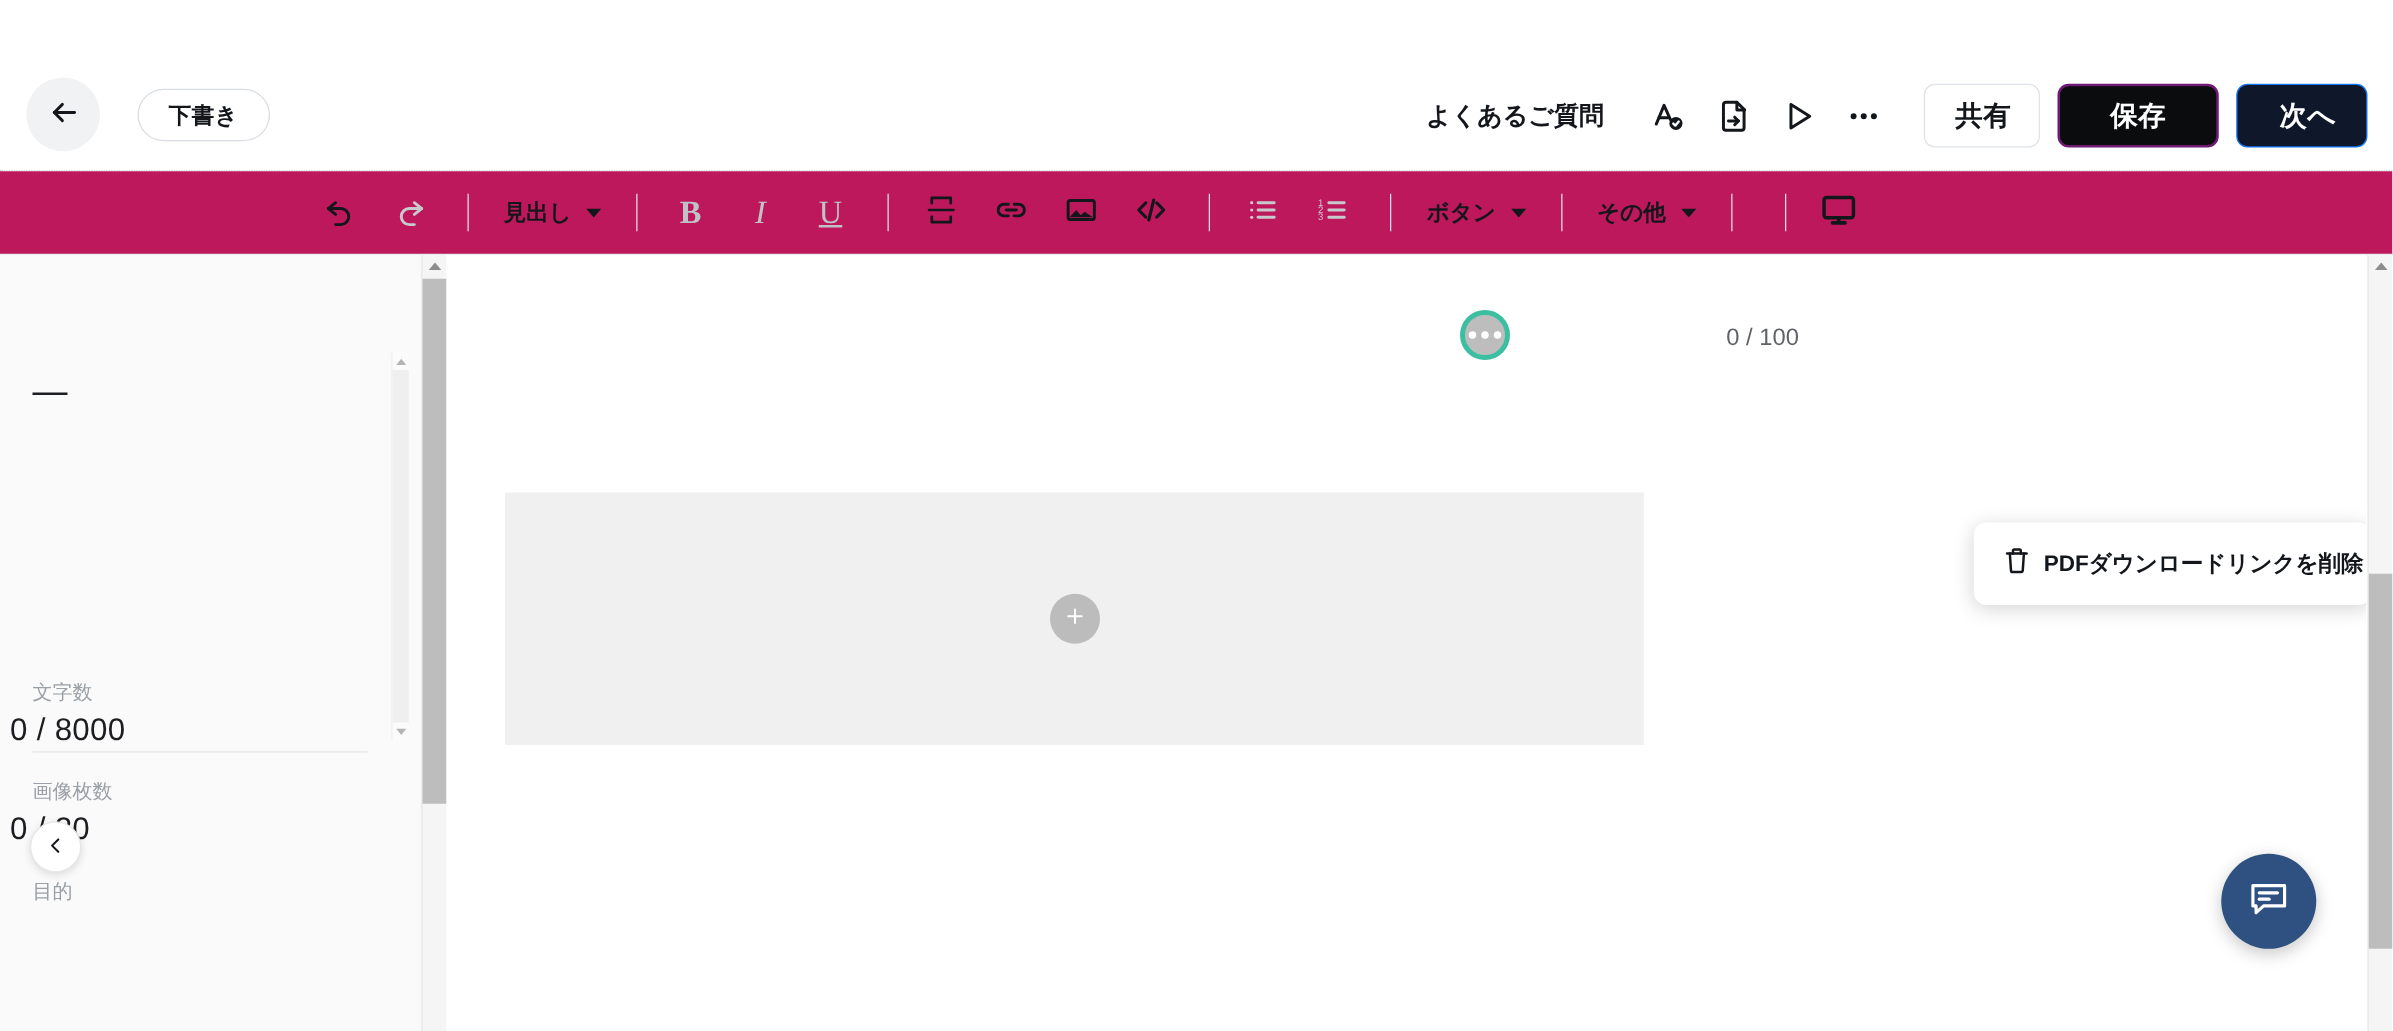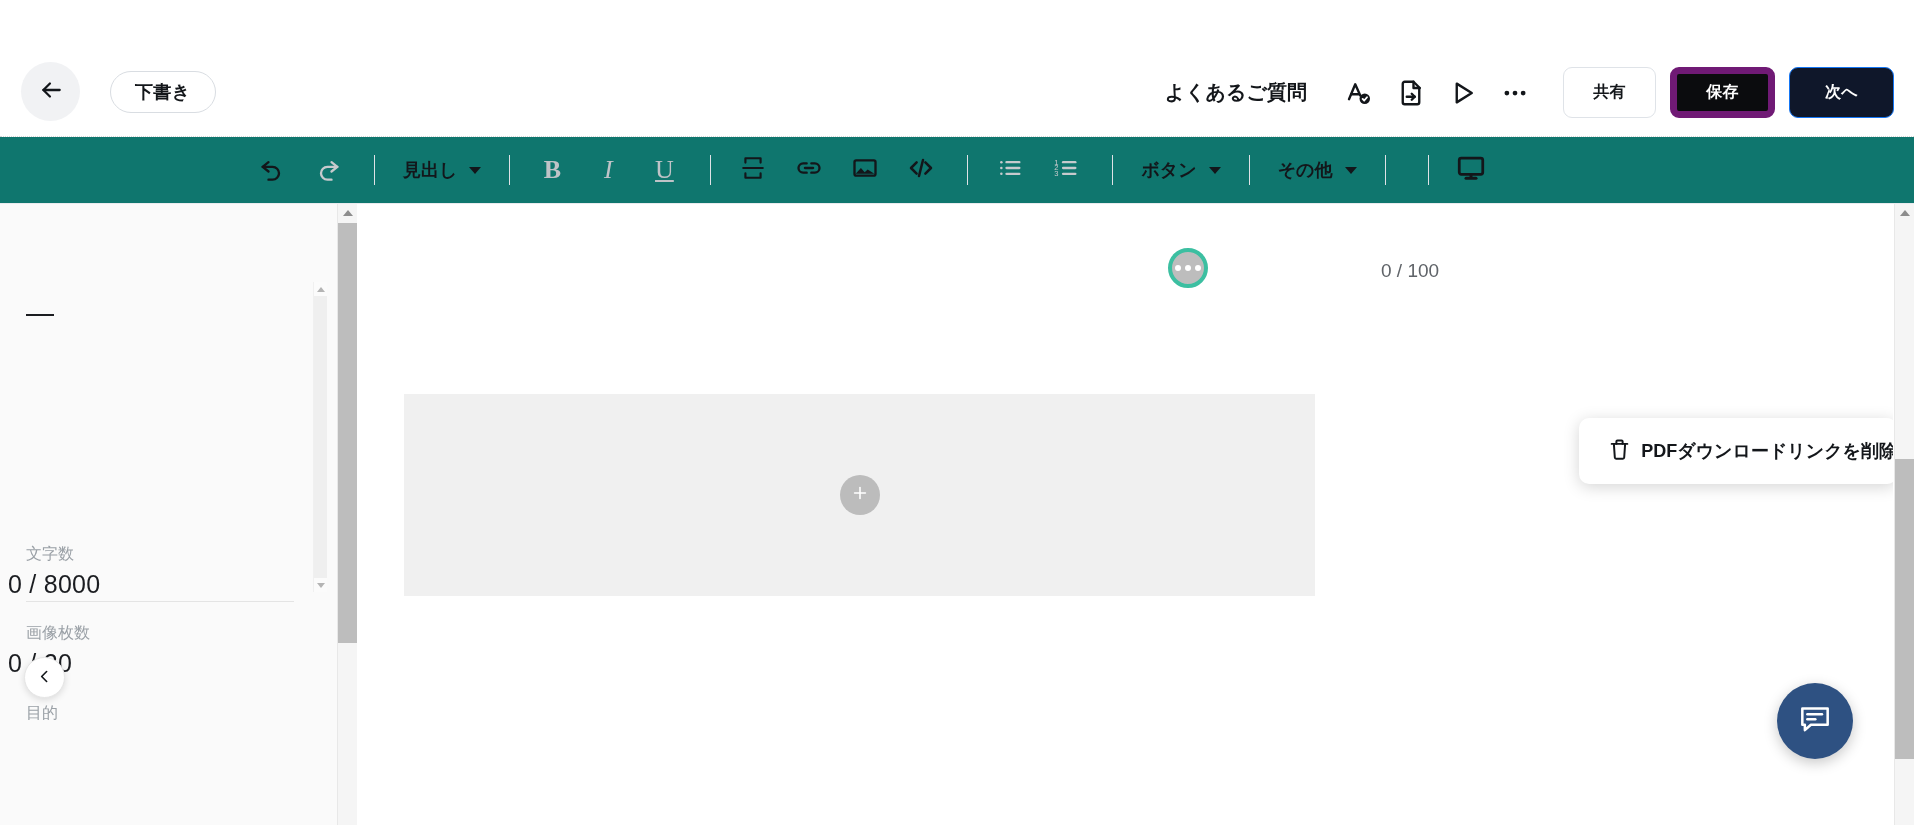--- a/index.html
+++ b/index.html
@@ -43,35 +43,35 @@
     font-size: 20px; font-weight: 700; color: #13161a;
     cursor: pointer; margin-right: 26px; white-space: nowrap;
   }
   .hicon {
     width: 52px; height: 52px; border-radius: 8px;
     display: flex; align-items: center; justify-content: center;
     cursor: pointer; background: transparent;
   }
   .hicon svg { display: block; }
   .btn {
-    height: 51px; border-radius: 9px; font-size: 16px; font-weight: 700;
-    display: flex; align-items: center; justify-content: center;
+    height: 51px; border-radius: 9px; font-size: 22px; font-weight: 700;
+    display: flex; align-items: center; justify-content: flex-end;
     cursor: pointer; white-space: nowrap; letter-spacing: .02em;
   }
   .btn-share { min-width: 93px; padding: 0 22px; margin-left: 22px;
     background: #fff; color: #13161a; border: 1px solid #dfe3e8; }
-  .btn-save { min-width: 105px; padding: 0 20px; margin-left: 14px;
-    background: #0b0c0e; color: #fff; border: 7px solid #701a75; }
+  .btn-save { min-width: 105px; padding: 0 40px; margin-left: 14px;
+    background: #0b0c0e; color: #fff; border: 2px solid #701a75; }
   .btn-next { min-width: 105px; padding: 0 24px; margin-left: 14px;
     background: #0f172a; color: #fff; border: 1px solid #1476f5; }
 
   
   .toolbar {
     position: absolute; left: 0; top: 89px; width: 1914px; height: 67px;
-    background: #0f766e; border-bottom: 1px solid #e9ebee;
+    background: #be185d; border-bottom: 1px solid #e9ebee;
     display: flex; align-items: center; padding-left: 246px;
   }
   .tb-icon {
     width: 52px; height: 52px; border-radius: 7px; margin-right: 4px;
     display: flex; align-items: center; justify-content: center; cursor: pointer;
   }
   .tb-icon.disabled { cursor: default; }
   .tb-sep { width: 1px; height: 30px; background: #dfe2e6; margin: 0 16px; }
   .tb-drop {
     height: 44px; padding: 0 12px; border-radius: 7px; cursor: pointer;
@@ -166,23 +166,22 @@
     position: absolute; left: 810px; top: 44px;
     width: 40px; height: 40px; border-radius: 50%; background: #bdbdbd;
     border: 4px solid #3cbfa1; cursor: pointer; z-index: 8;
     display: flex; align-items: center; justify-content: center;
   }
   .more-dot { width: 6px; height: 6px; border-radius: 50%; background: #fff; margin: 0 2px; }
   .ctx-menu {
     position: absolute; left: 1221px; top: 214px; width: 318px; height: 66px;
     background: #fff; border-radius: 10px;
     box-shadow: 0 3px 16px rgba(0,0,0,.17); z-index: 7;
-    display: flex; align-items: center; gap: 9px;
+    display: flex; align-items: center; padding-left: 22px; gap: 9px;
     cursor: pointer;
-    justify-content: flex-end;
   }
   .ctx-label { font-size: 18px; font-weight: 700; color: #13161a; white-space: nowrap; }
   .chat-fab {
     position: absolute; left: 1419px; top: 479px; width: 76px; height: 76px;
     border-radius: 50%; background: #2e5182; cursor: pointer; z-index: 9;
     box-shadow: 0 4px 14px rgba(0,0,0,.22);
     display: flex; align-items: center; justify-content: center;
   }
 </style>
 </head>

